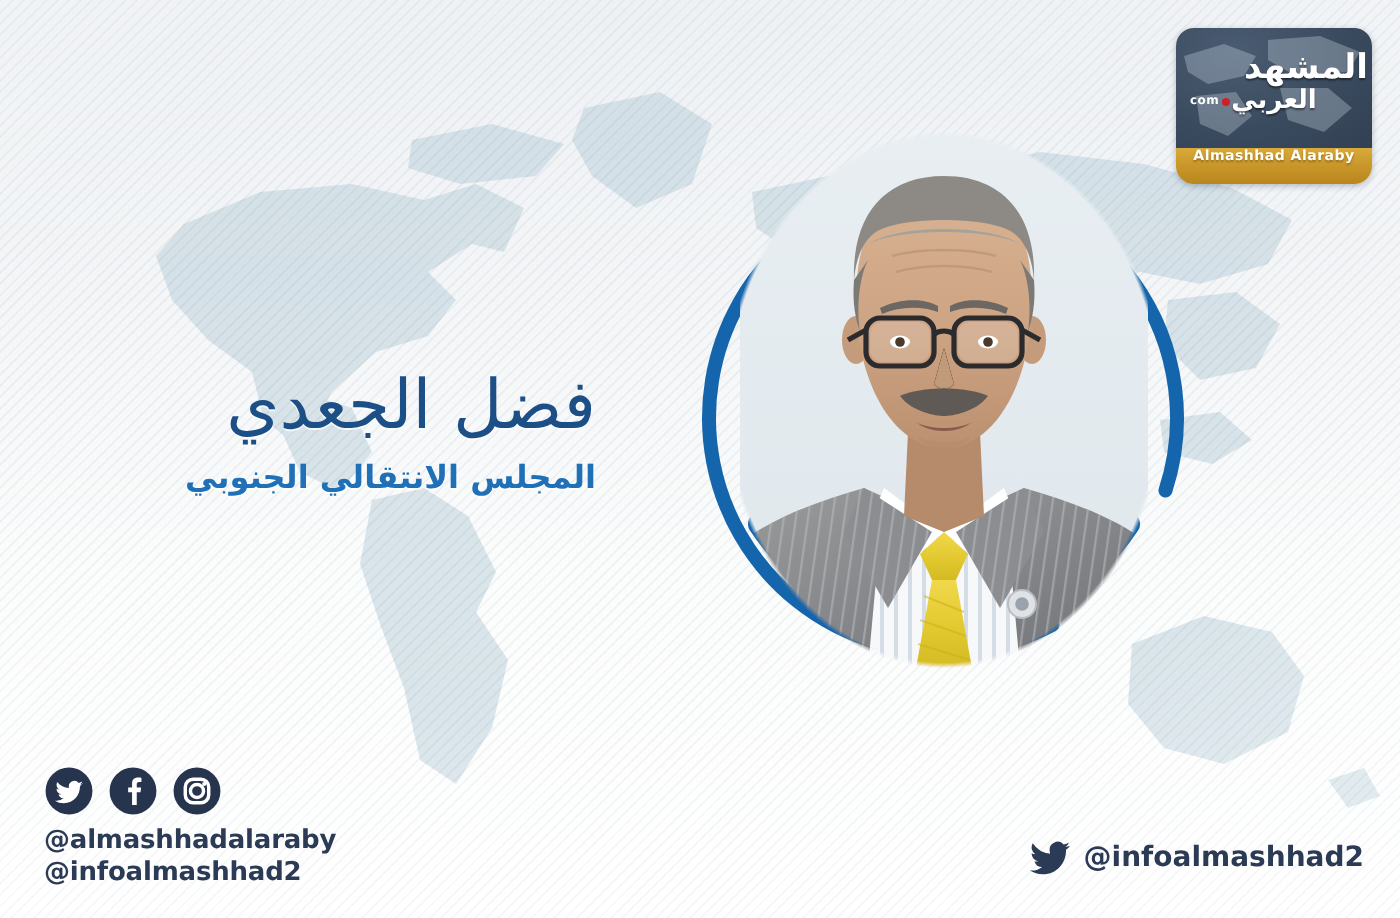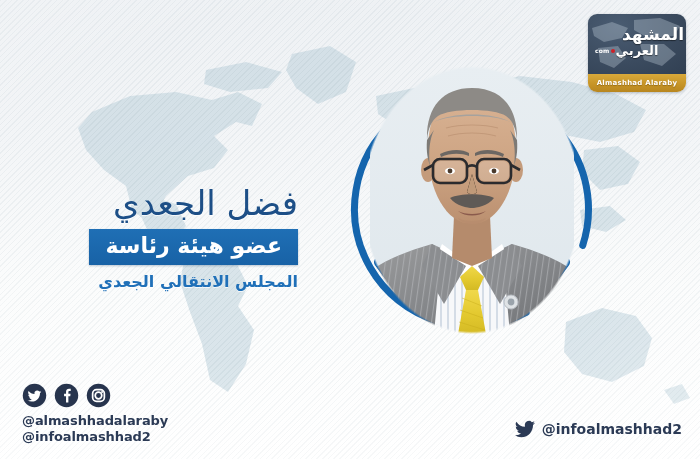--- a/index.html
+++ b/index.html
@@ -57,21 +57,21 @@
     position:absolute;left:7px;bottom:20px;z-index:3;
     color:#ffffff;font-size:6px;font-weight:bold;letter-spacing:.2px;
   }
   .logo-dot{
     position:absolute;left:23px;bottom:21px;z-index:3;
     width:4px;height:4px;border-radius:50%;background:#cf2027;
   }
   .logo-band{
     position:absolute;left:0;right:0;bottom:0;height:18px;
     background:linear-gradient(180deg,#d9a93a 0%,#c79527 55%,#b8861f 100%);
-    display:flex;align-items:center;justify-content:center;
+    display:flex;justify-content:center;
   }
   .logo-band span{
     color:#ffffff;font-size:7px;font-weight:bold;letter-spacing:.25px;
     text-shadow:0 1px 1px rgba(90,60,0,.45);
   }
 
   
   .portrait-wrap{
     position:absolute;left:352px;top:66px;width:240px;height:272px;z-index:10;
   }
@@ -278,22 +278,21 @@
     <div class="ring">
       <svg viewBox="0 0 240 250" aria-hidden="true">
         <path d="M120 8 A117 117 0 1 1 119 8" fill="none" stroke="#1565ad" stroke-width="7" stroke-linecap="round" stroke-dasharray="300 90 340 0" stroke-dashoffset="80"></path>
         <path d="M28 178 A110 110 0 0 0 212 178" fill="none" stroke="#1565ad" stroke-width="12" stroke-linecap="round"></path>
       </svg>
     </div>
   </div>
 
   <div class="textblock">
     <div class="name">فضل الجعدي</div>
-    <div class="role-bar">عضو هيئة رئاسة</div>
-    <div class="org">المجلس الانتقالي الجعدي</div>
+    <div class="org">المجلس الانتقالي الجنوبي</div>
   </div>
 
   <div class="logo">
     <div class="logo-main">
       <div class="logo-globe">
         <svg viewBox="0 0 98 60" preserveAspectRatio="none" aria-hidden="true">
           <g fill="#d8e3ee">
             <path d="M4 14 L24 8 L40 14 L34 24 L16 28 L6 22 Z"></path>
             <path d="M46 6 L72 4 L92 12 L86 22 L60 24 L46 16 Z"></path>
             <path d="M10 34 L30 32 L38 44 L26 54 L12 48 Z"></path>

